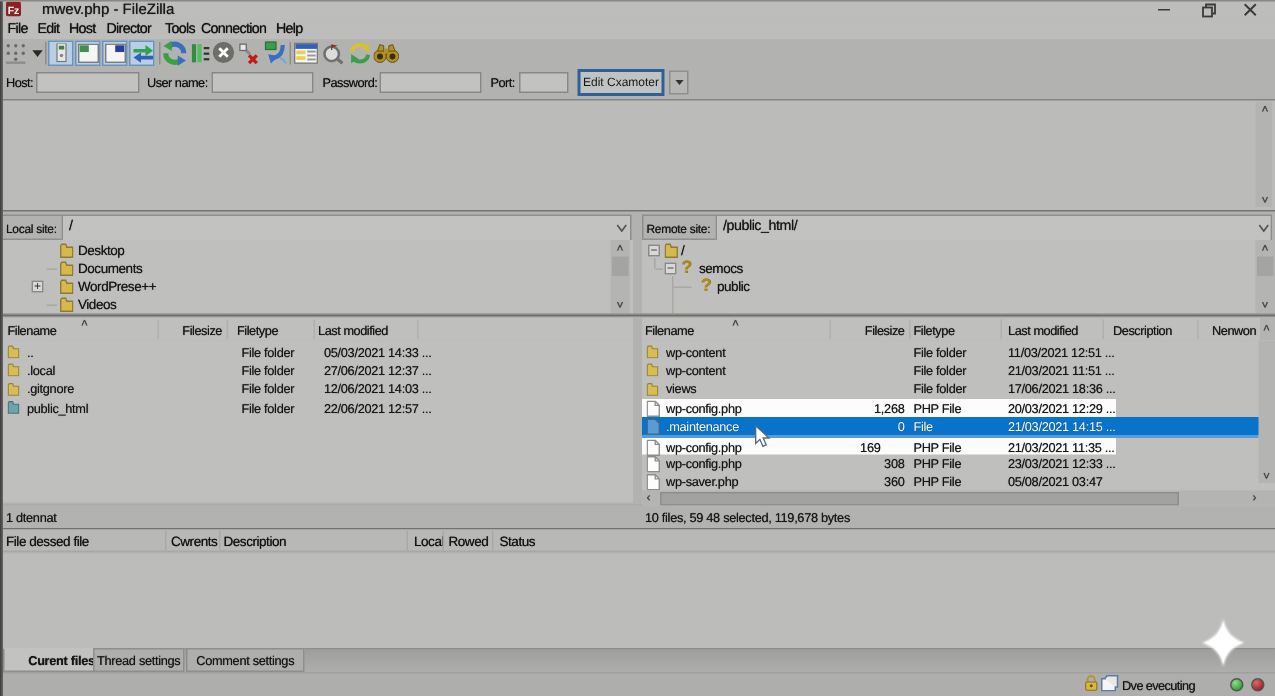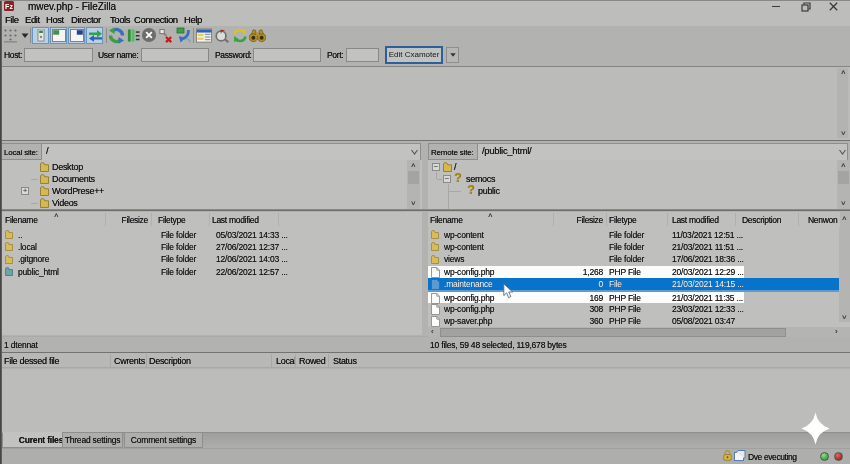--- a/index.html
+++ b/index.html
@@ -376,21 +376,21 @@
     <span class="cell" style="left:181px">File</span>
     <span class="cell" style="left:244px">21/03/2021 14:15 ...</span>
   </div>
   <div class="a" style="left:0;top:63.3px;width:411px;height:1.7px;background:#5b9bd5"></div>
   <div class="row" style="top:65px;background:#fcfcfc;width:316px;height:11px">
     <svg class="fold" style="left:3px;top:1px" width="9" height="11" viewBox="0 0 9 11">
         <path d="M0.5,0.5 L5.8,0.5 L8.5,3.2 L8.5,10.5 L0.5,10.5 Z" fill="#fdfdfd" stroke="#8e8d89" stroke-width="0.9"></path>
         <path d="M5.8,0.5 L5.8,3.2 L8.5,3.2" fill="none" stroke="#8e8d89" stroke-width="0.9"></path>
       </svg>
     <span class="cell" style="left:16px">wp-config.php</span>
-    <span class="cell r" style="left:128px;width:47px">169</span>
+    <span class="cell r" style="left:112px;width:47px">169</span>
     <span class="cell" style="left:181px">PHP File</span>
     <span class="cell" style="left:244px">21/03/2021 11:35 ...</span>
   </div>
   <div class="row" style="top:75.9px">
     <svg class="fold" style="left:3px;top:1px" width="9" height="11" viewBox="0 0 9 11">
         <path d="M0.5,0.5 L5.8,0.5 L8.5,3.2 L8.5,10.5 L0.5,10.5 Z" fill="#fdfdfd" stroke="#8e8d89" stroke-width="0.9"></path>
         <path d="M5.8,0.5 L5.8,3.2 L8.5,3.2" fill="none" stroke="#8e8d89" stroke-width="0.9"></path>
       </svg>
     <span class="cell" style="left:16px">wp-config.php</span>
     <span class="cell r" style="left:128px;width:47px">308</span>

